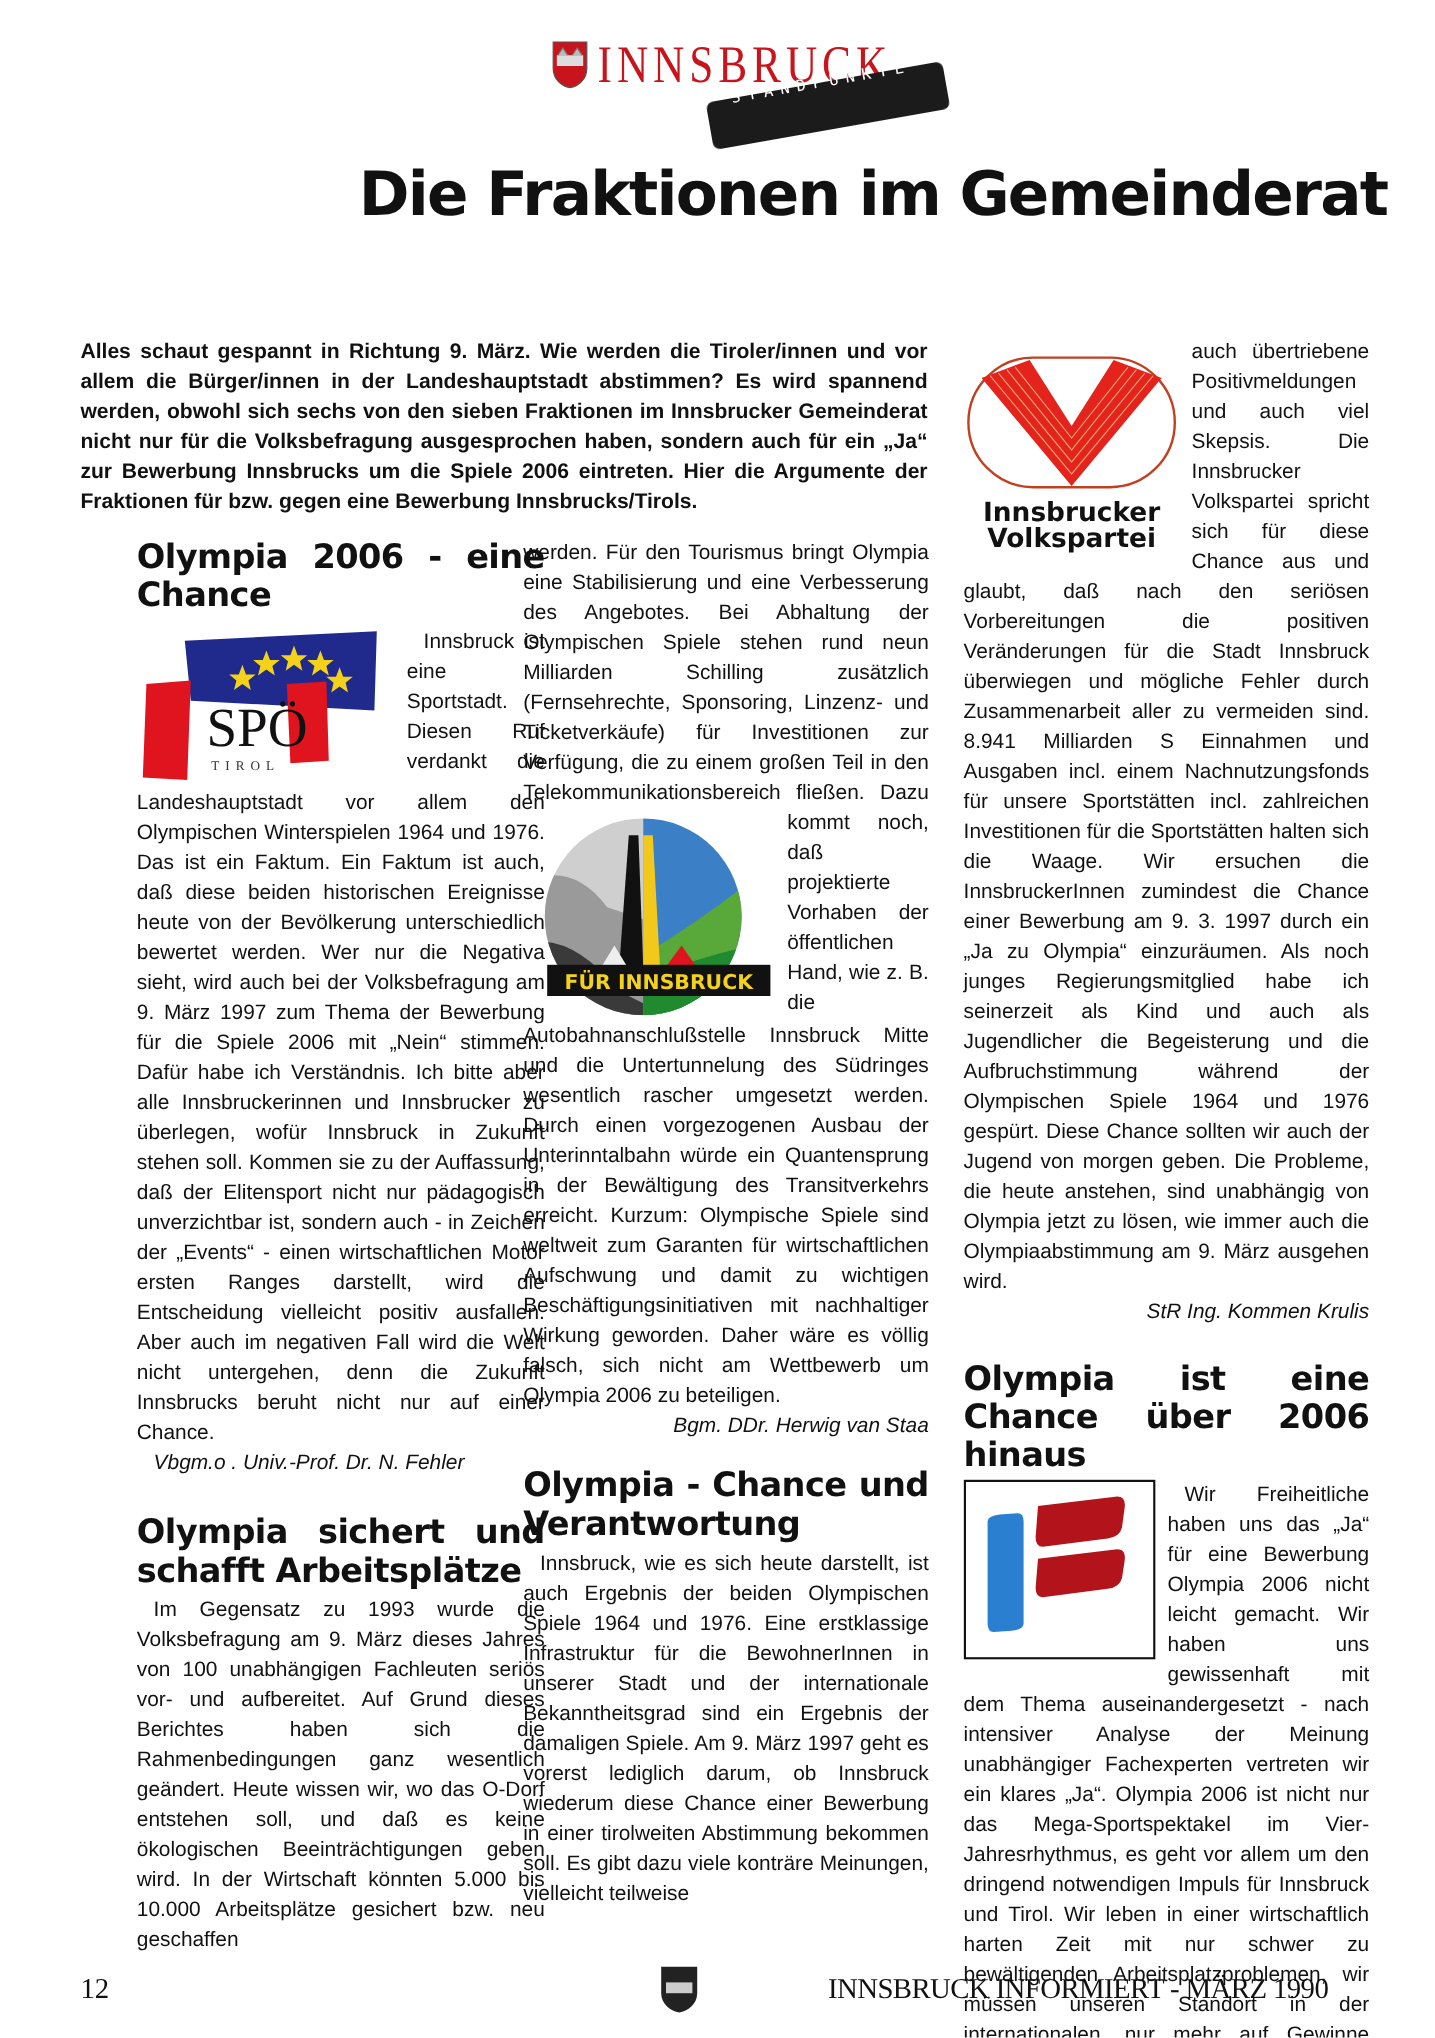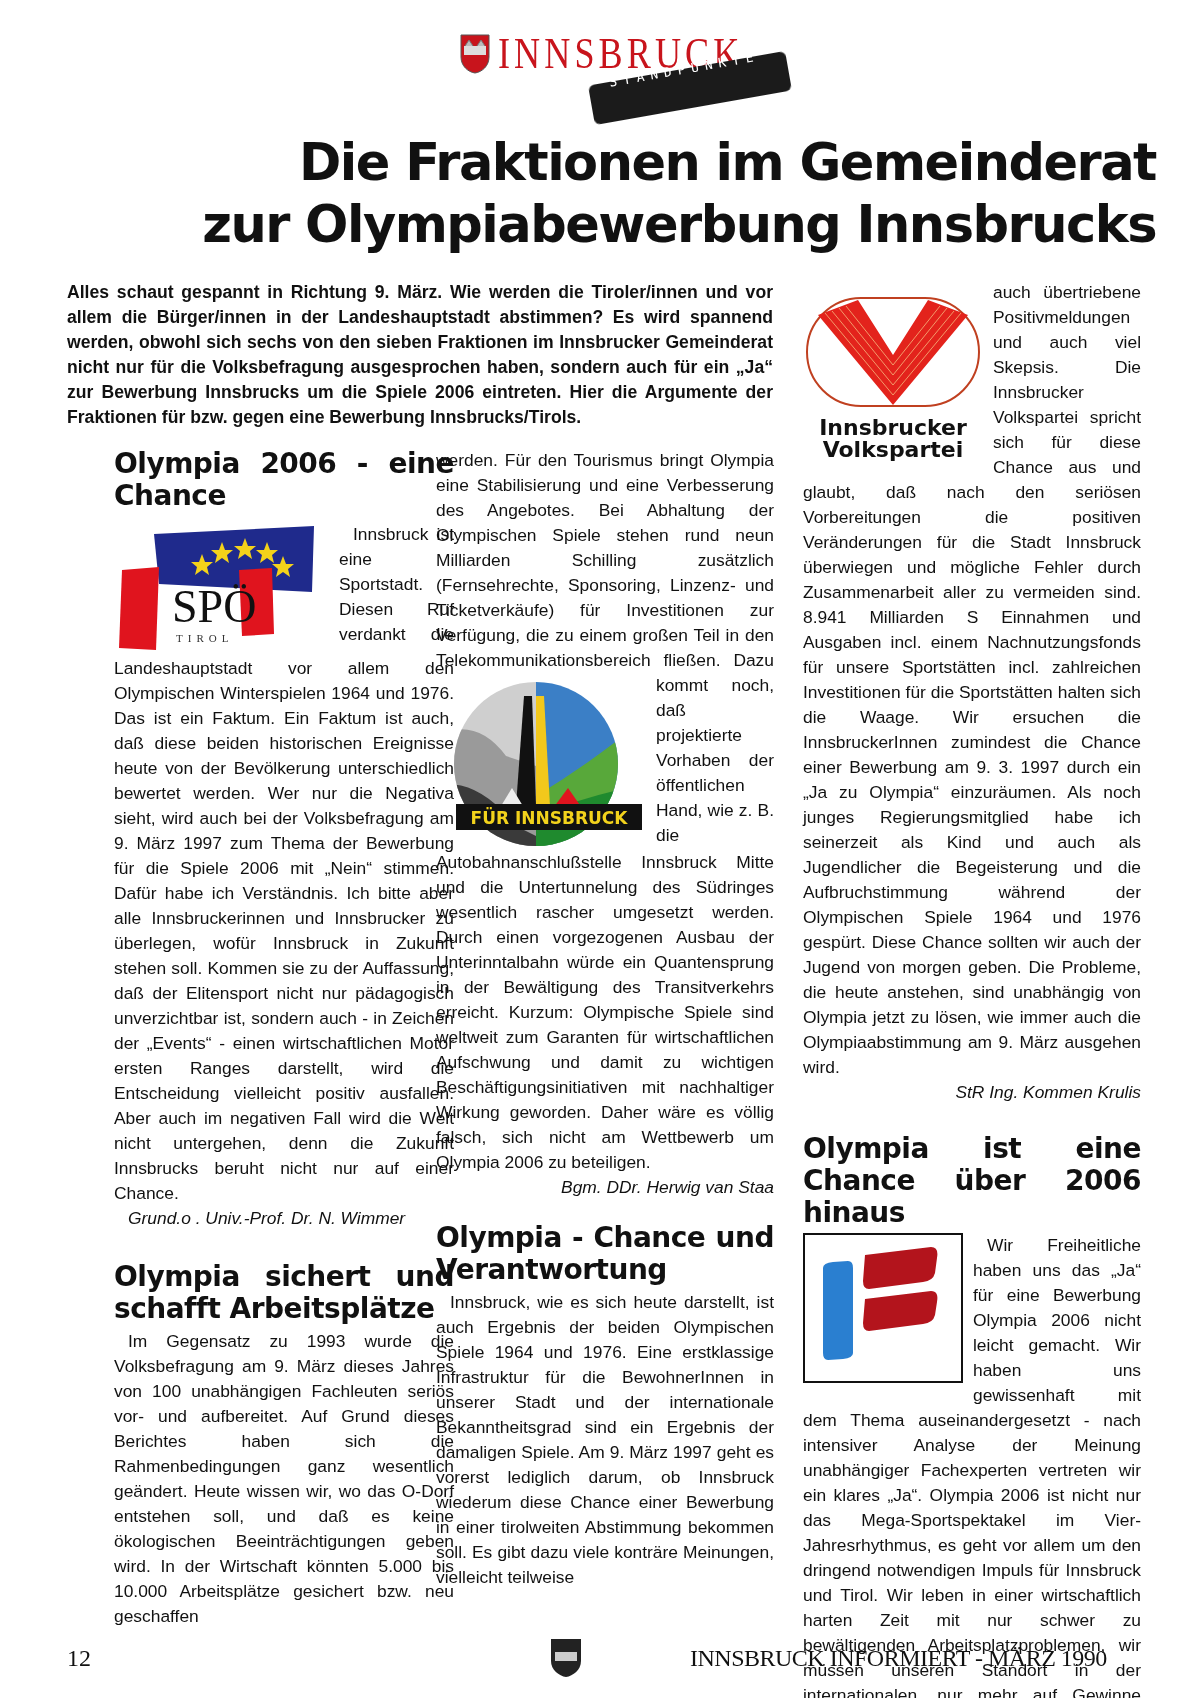--- a/index.html
+++ b/index.html
@@ -48,21 +48,20 @@
     <rect x="4" y="12" width="22" height="9" fill="#ddd"></rect>
     <path d="M5 12l4-6 4 6M17 12l4-6 4 6" fill="#bbb" stroke="#777"></path>
   </svg>
   <div class="word">INNSBRUCK</div>
   <div class="brush"></div>
   <div class="sub">STANDPUNKTE</div>
 </div>
 
 <div class="abs title">
   <div>Die Fraktionen im Gemeinderat</div>
-  <div>zur Olympiabewerbung Innsbrucks</div>
 </div>
 
 <div class="abs lead">Alles schaut gespannt in Richtung 9. März. Wie werden die Tiroler/innen und vor allem die Bürger/innen in der Landeshauptstadt abstimmen? Es wird spannend werden, obwohl sich sechs von den sieben Fraktionen im Innsbrucker Gemeinderat nicht nur für die Volksbefragung ausgesprochen haben, sondern auch für ein „Ja“ zur Bewerbung Innsbrucks um die Spiele 2006 eintreten. Hier die Argumente der Fraktionen für bzw. gegen eine Bewerbung Innsbrucks/Tirols.</div>
 
 <div class="abs col c1" style="top:448px;">
   <h2>Olympia 2006 - eine Chance</h2>
   <div style="margin-top:10px;">
     <svg class="floatimg" width="215" height="130" viewBox="0 0 215 130">
       <path d="M40 12 L200 4 L198 70 L45 62 Z" fill="#1f2a8c"></path>
       <g fill="#f4d21a">
@@ -72,21 +71,21 @@
         <polygon points="150,28 153,20 156,28 164,28 158,33 160,41 153,36 146,41 148,33 142,28"></polygon>
         <polygon points="166,42 169,34 172,42 180,42 174,47 176,55 169,50 162,55 164,47 158,42"></polygon>
       </g>
       <path d="M8 48 L45 45 L42 128 L5 126 Z" fill="#e0141e"></path>
       <path d="M125 48 L158 46 L160 112 L128 114 Z" fill="#e0141e"></path>
       <text x="58" y="100" font-family="Liberation Serif, serif" font-size="46" fill="#111">SPÖ</text>
       <text x="62" y="120" font-family="Liberation Serif, serif" font-size="11" letter-spacing="5" fill="#333">TIROL</text>
     </svg>
     <p class="ind">Innsbruck ist eine Sportstadt. Diesen Ruf verdankt die Landeshauptstadt vor allem den Olympischen Winterspielen 1964 und 1976. Das ist ein Faktum. Ein Faktum ist auch, daß diese beiden historischen Ereignisse heute von der Bevölkerung unterschiedlich bewertet werden. Wer nur die Negativa sieht, wird auch bei der Volksbefragung am 9. März 1997 zum Thema der Bewerbung für die Spiele 2006 mit „Nein“ stimmen. Dafür habe ich Verständnis. Ich bitte aber alle Innsbruckerinnen und Innsbrucker zu überlegen, wofür Innsbruck in Zukunft stehen soll. Kommen sie zu der Auffassung, daß der Elitensport nicht nur pädagogisch unverzichtbar ist, sondern auch - in Zeichen der „Events“ - einen wirtschaftlichen Motor ersten Ranges darstellt, wird die Entscheidung vielleicht positiv ausfallen. Aber auch im negativen Fall wird die Welt nicht untergehen, denn die Zukunft Innsbrucks beruht nicht nur auf einer Chance.</p>
   </div>
-  <p class="sigl">Grund.o . Univ.-Prof. Dr. N. Wimmer</p>
+  <p class="sigl">Vbgm.o . Univ.-Prof. Dr. N. Fehler</p>
   <h2 style="margin-top:30px;">Olympia sichert und schafft Arbeitsplätze</h2>
   <p class="ind" style="margin-top:4px;">Im Gegensatz zu 1993 wurde die Volksbefragung am 9. März dieses Jahres von 100 unabhängigen Fachleuten seriös vor- und aufbereitet. Auf Grund dieses Berichtes haben sich die Rahmenbedingungen ganz wesentlich geändert. Heute wissen wir, wo das O-Dorf entstehen soll, und daß es keine ökologischen Beeinträchtigungen geben wird. In der Wirtschaft könnten 5.000 bis 10.000 Arbeitsplätze gesichert bzw. neu geschaffen</p>
 </div>
 
 <div class="abs col c2" style="top:448px;">
   <div>
     <div style="height:228px; float:left; width:0;"></div>
     <p><svg class="floatimg" style="clear:left; margin-top:0;" width="210" height="170" viewBox="0 0 210 170">
         <defs>
             <clipPath id="cc">

